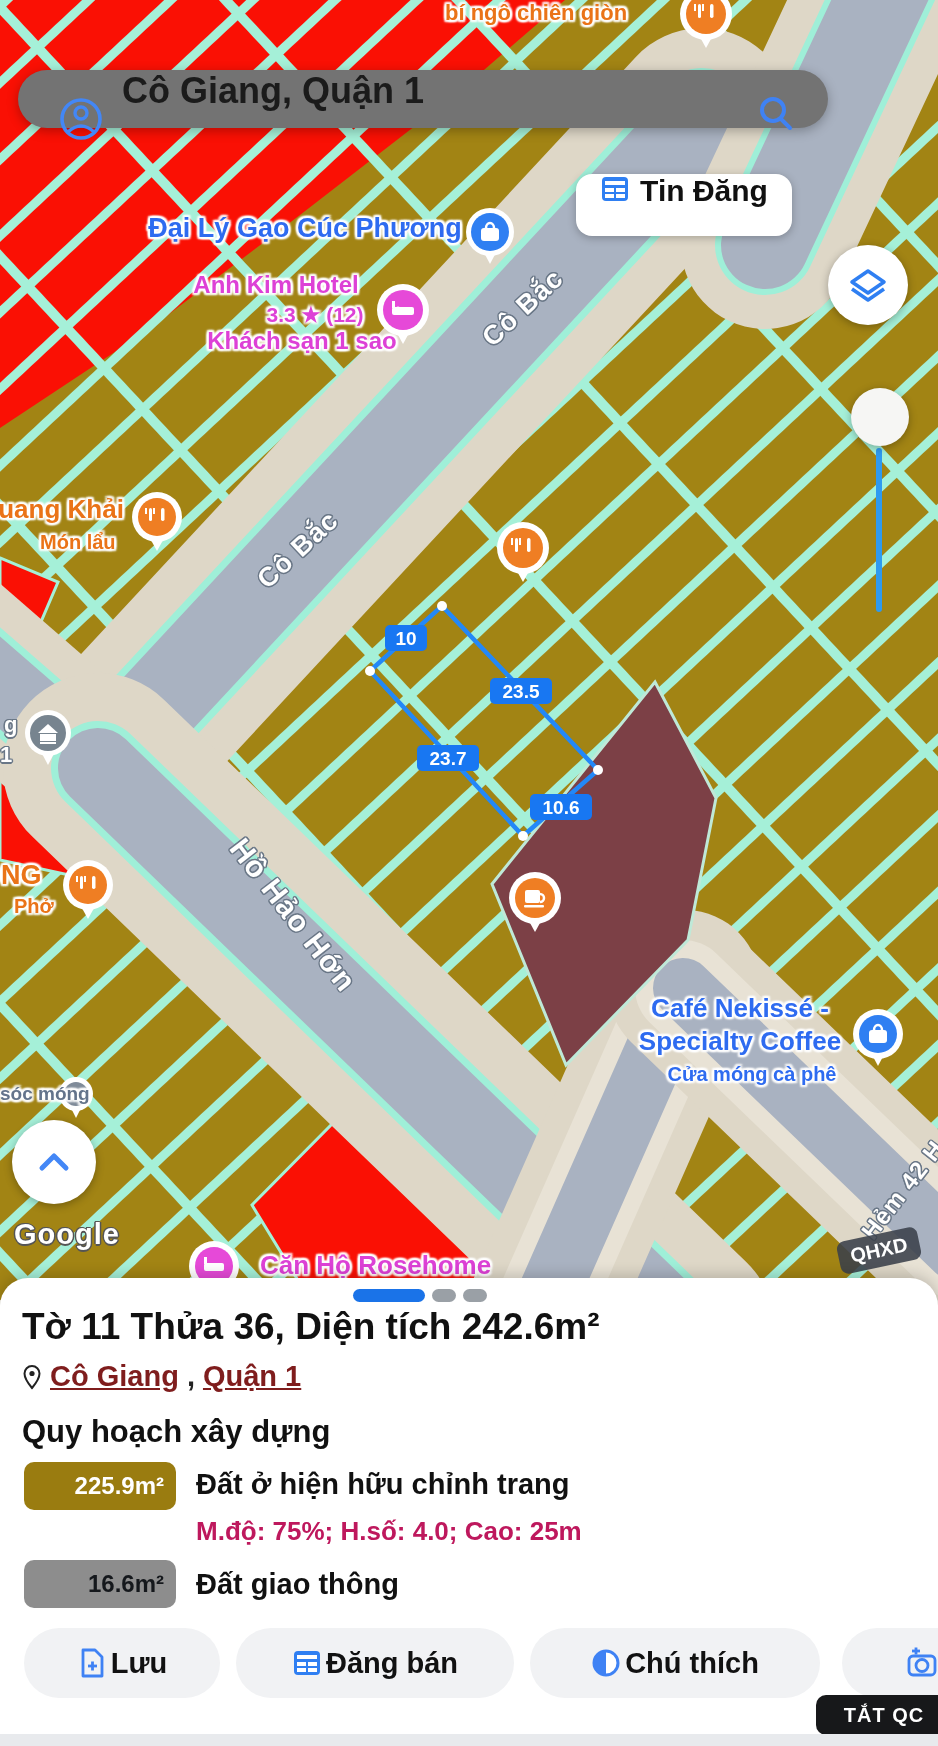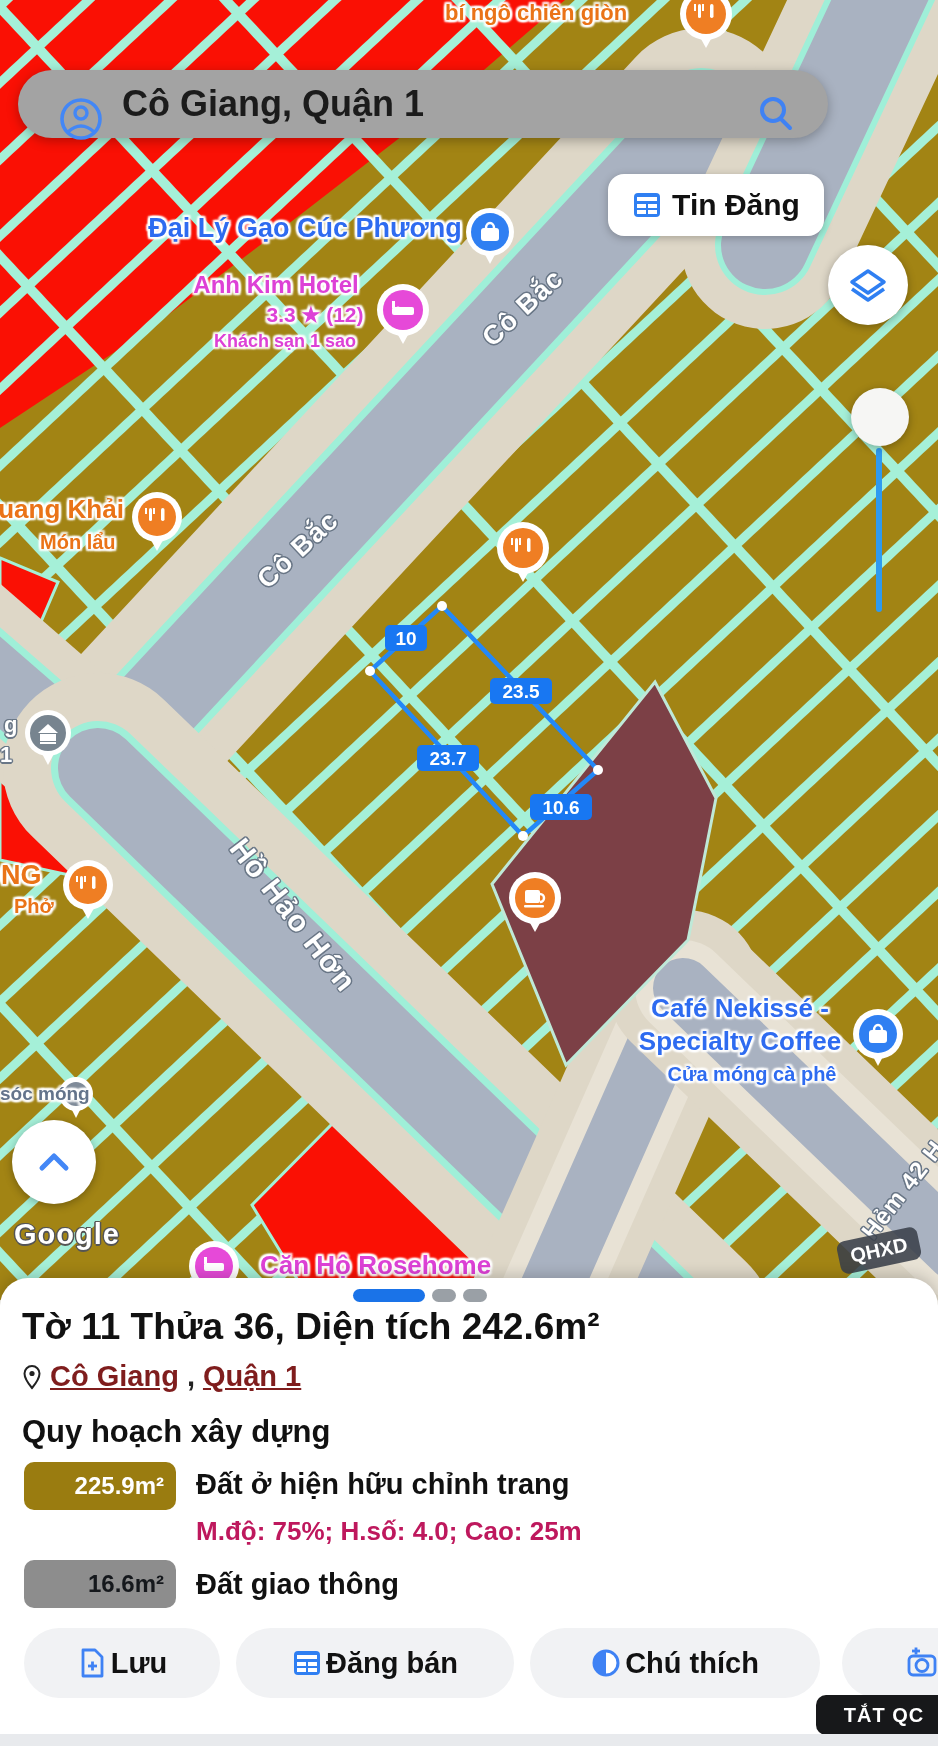--- a/index.html
+++ b/index.html
@@ -13,25 +13,25 @@
           text-shadow:-1.5px 0 0 #6a7787,1.5px 0 0 #6a7787,0 -1.5px 0 #6a7787,0 1.5px 0 #6a7787,
           -1px -1px 0 #6a7787,1px 1px 0 #6a7787,1px -1px 0 #6a7787,-1px 1px 0 #6a7787;
           white-space:nowrap;z-index:2;}
   .poi{font-weight:700;white-space:nowrap;z-index:2;}
   .poi-blue{color:#2e6bf0;}
   .poi-orange{color:#ea7317;}
   .poi-magenta{color:#dd41d6;}
   .poi-slate{color:#64748b;}
   .ctr{transform:translate(-50%,-50%);}
   
-  .searchbar{left:18px;top:70px;width:810px;height:68px;background:#a3a3a3;border-radius:42px;
-             box-shadow:0 3px 12px rgba(0,0,0,.28);display:flex;align-items:center;z-index:3;}
+  .searchbar{left:18px;top:70px;width:810px;height:58px;background:#737373;border-radius:42px;
+             box-shadow:0 3px 12px rgba(0,0,0,.28);display:flex;z-index:3;}
   .searchbar .q{font-size:36px;font-weight:700;color:#1b1b1b;margin-left:14px;}
-  .tindang{left:608px;top:174px;width:216px;height:62px;background:#fff;border-radius:16px;
-           box-shadow:0 2px 8px rgba(0,0,0,.25);display:flex;align-items:center;justify-content:center;
+  .tindang{left:576px;top:174px;width:216px;height:62px;background:#fff;border-radius:16px;
+           box-shadow:0 2px 8px rgba(0,0,0,.25);display:flex;justify-content:center;
            gap:10px;z-index:3;}
   .tindang span{font-size:30px;font-weight:800;color:#111;}
   .roundbtn{background:#fff;border-radius:50%;box-shadow:0 2px 8px rgba(0,0,0,.3);
             display:flex;align-items:center;justify-content:center;z-index:3;}
   .slider-track{left:876px;top:448px;width:6px;height:164px;background:#2e9af0;border-radius:3px;z-index:3;}
   
   .glogo{left:14px;top:1218px;font-size:29px;font-weight:700;color:#fff;z-index:2;
          text-shadow:-1.5px 0 0 #555,1.5px 0 0 #555,0 -1.5px 0 #555,0 1.5px 0 #555,
          1px 1px 0 #555,-1px -1px 0 #555;letter-spacing:1px;}
   .qhxd{background:rgba(58,64,74,.88);color:#fff;font-weight:800;font-size:20px;
@@ -238,21 +238,21 @@
         <text x="561" y="814" text-anchor="middle" font-size="19" font-weight="bold" fill="#fff">10.6</text>
       </g>
     </g>
   </svg>
 
   <div class="abs poi poi-orange halo" style="left:445px;top:0px;font-size:22px">bí ngô chiên giòn</div>
   <div class="abs poi poi-blue halo ctr" style="left:305px;top:228px;font-size:27px">Đại Lý Gạo Cúc Phương</div>
 
   <div class="abs poi poi-magenta halo ctr" style="left:276px;top:285px;font-size:24px">Anh Kim Hotel</div>
   <div class="abs poi poi-magenta halo ctr" style="left:315px;top:315px;font-size:21px">3.3 ★ (12)</div>
-  <div class="abs poi poi-magenta halo ctr" style="left:285px;top:341px;font-size:18px">Khách sạn 1 sao</div>
+  <div class="abs poi poi-magenta halo ctr" style="left:302px;top:341px;font-size:24px">Khách sạn 1 sao</div>
 
   <div class="abs poi poi-orange halo" style="left:-22px;top:494px;font-size:26px">Quang Khải</div>
   <div class="abs poi poi-orange halo" style="left:40px;top:531px;font-size:20px">Món lẩu</div>
 
   <div class="abs poi poi-orange halo" style="left:-20px;top:860px;font-size:27px">ỒNG</div>
   <div class="abs poi poi-orange halo" style="left:14px;top:895px;font-size:20px">Phở</div>
 
   <div class="abs poi poi-slate halo" style="left:0px;top:1083px;font-size:19px;font-weight:600">sóc móng</div>
 
   <div class="abs poi poi-blue halo ctr" style="left:740px;top:1008px;font-size:26px">Café Nekissé -</div>

